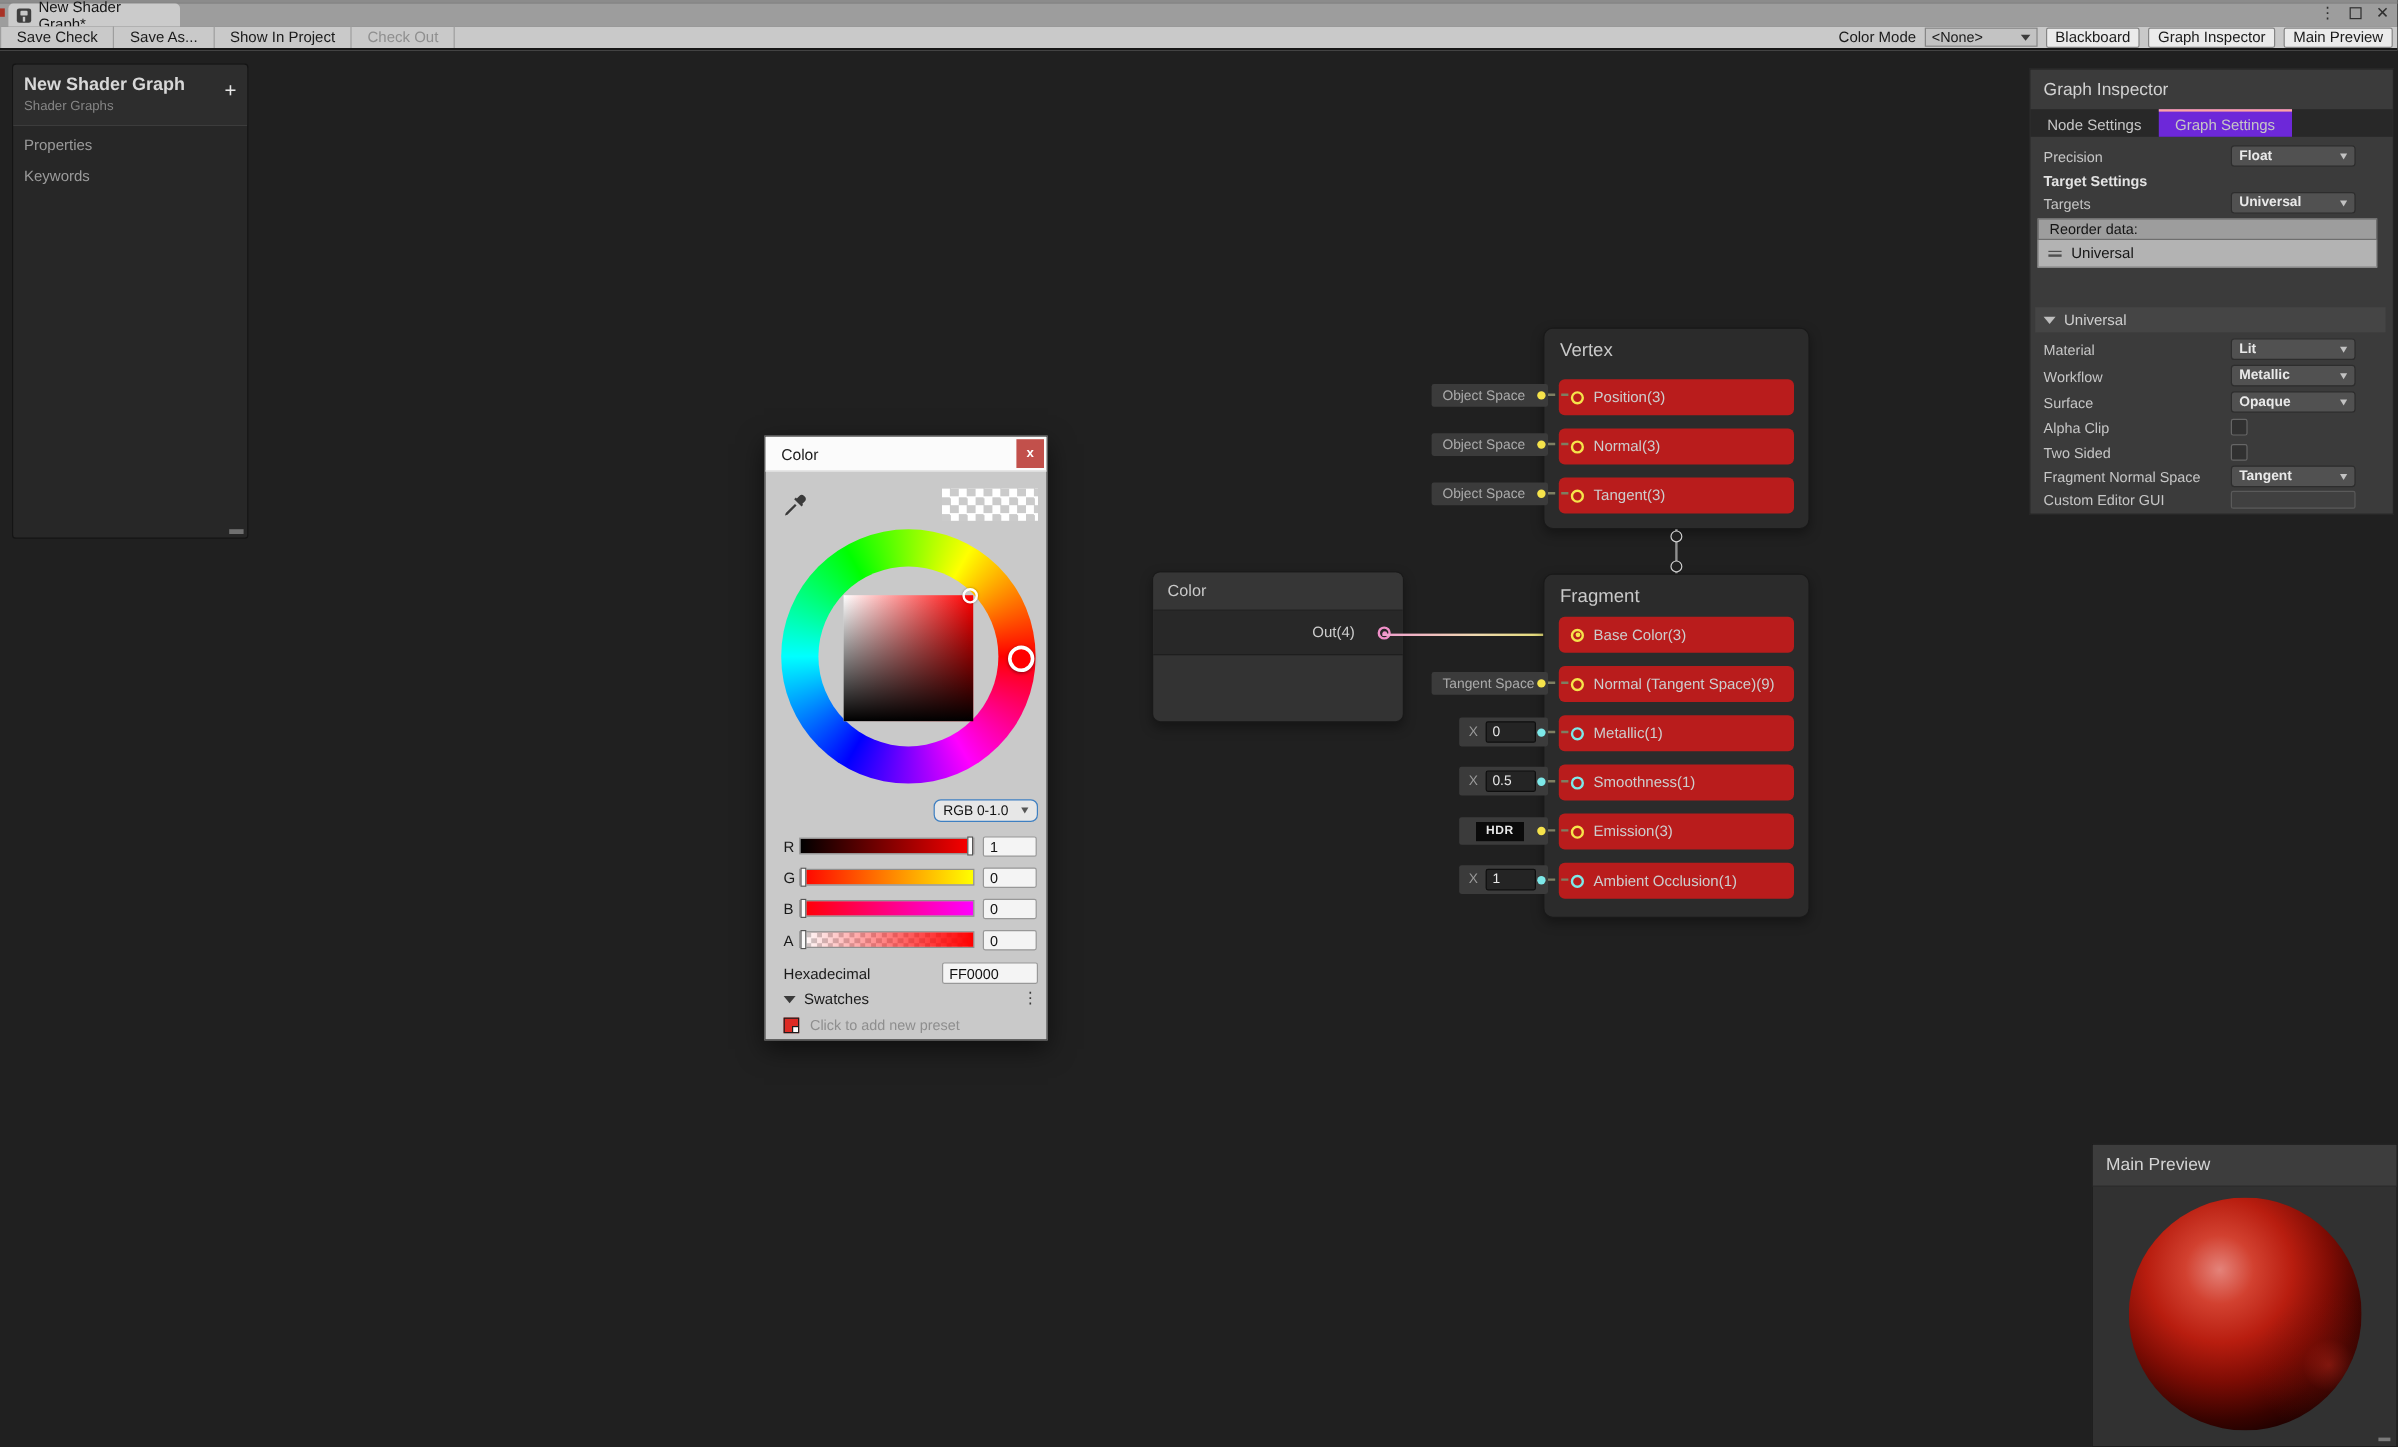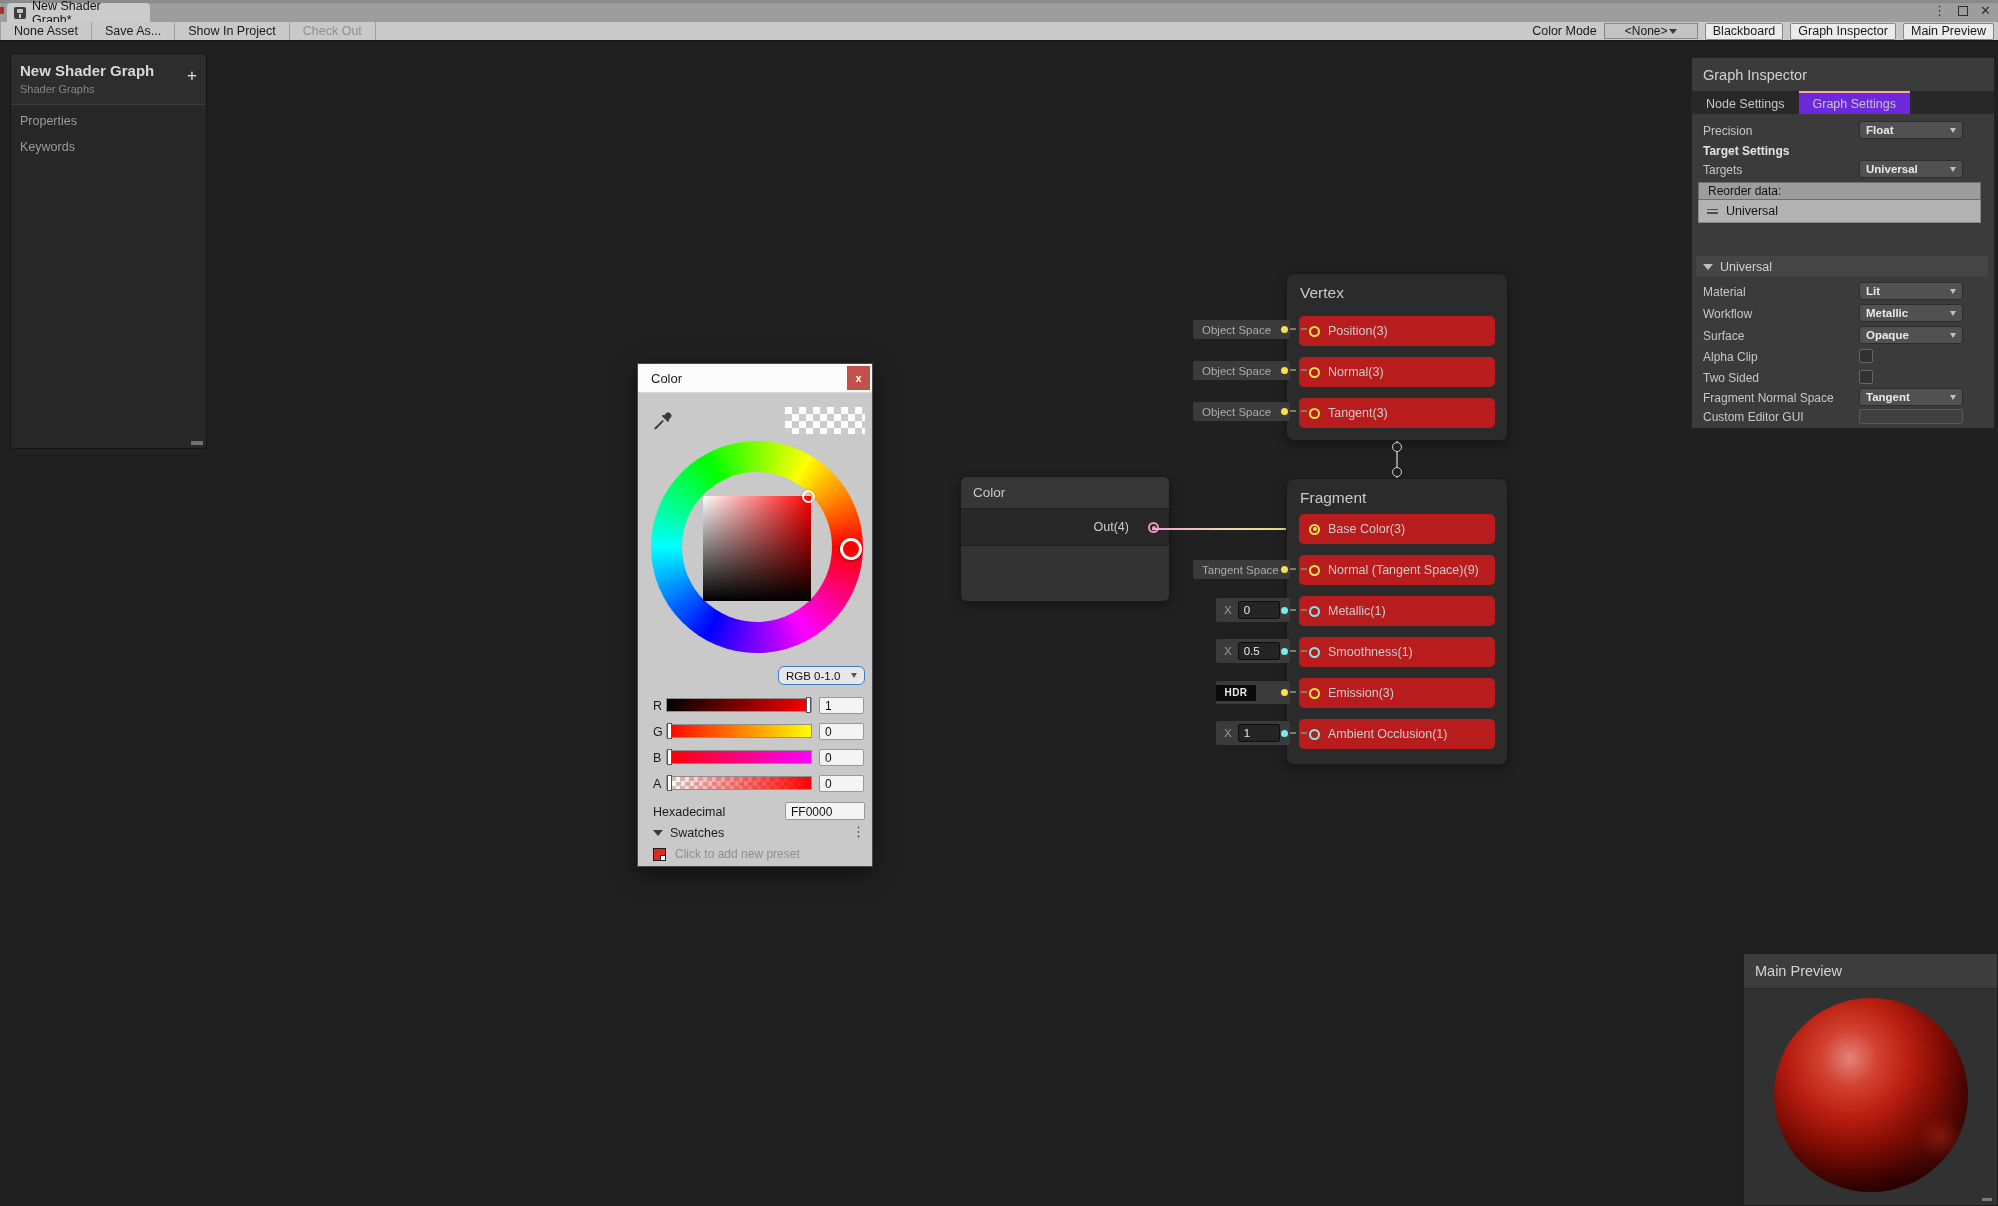--- a/index.html
+++ b/index.html
@@ -19,21 +19,21 @@
   .max-box { width:10px; height:10px; border:1.5px solid #2E2E2E; }
   .close-glyph { color:#2E2E2E; font-size:13px; line-height:13px; }
 
   
   .toolbar { position:absolute; left:0; top:22px; width:1998px; height:20px; background:#C9C9C9; border-bottom:2px solid #161616; display:flex; align-items:stretch; font-size:12.5px; color:#1A1A1A; }
   .tb-item { display:flex; align-items:center; padding:0 13px; border-right:1px solid #9E9E9E; cursor:default; }
   .tb-item.first { border-left:1px solid #9E9E9E; }
   .tb-item.disabled { color:#8F8F8F; }
   .tb-right { margin-left:auto; display:flex; align-items:center; padding-right:4px; gap:7px; }
   .tb-label { color:#1A1A1A; }
-  .tb-dropdown { width:94px; height:16px; background:#C3C3C3; border:1px solid #878787; display:flex; align-items:center; justify-content:space-between; padding:0 20px; font-size:12px; }
+  .tb-dropdown { width:94px; height:16px; background:#C3C3C3; border:1px solid #878787; display:flex; align-items:center; justify-content:space-between; padding:0 5px; font-size:12px; }
   .caret { width:0; height:0; border-left:4px solid transparent; border-right:4px solid transparent; border-top:5px solid #3C3C3C; }
   .tb-btn { height:17px; background:#EBEBEB; border:1px solid #868686; border-radius:2px; display:flex; align-items:center; padding:0 7px; font-size:12.5px; }
 
   
   .blackboard { position:absolute; left:10px; top:53px; width:197px; height:396px; background:#272727; border:1px solid #141414; border-radius:3px; }
   .bb-header { height:51px; background:#2D2D2D; border-bottom:1px solid #3C3C3C; position:relative; padding:8px 0 0 9px; border-radius:3px 3px 0 0; }
   .bb-title { font-size:15px; color:#D8D8D8;font-weight:bold; }
   .bb-sub { font-size:11px; color:#868686; margin-top:4px; }
   .bb-plus { position:absolute; right:9px; top:13px; color:#E6E6E6; font-size:17px; line-height:17px; }
   .bb-row { padding:9px 0 0 9px; font-size:12.5px; color:#9B9B9B; height:26px; }
@@ -84,21 +84,21 @@
 
   .io-label { position:absolute; height:19px; background:#3B3B3B; border-radius:2px; color:#ABABAB; font-size:11.5px; display:flex; align-items:center; padding:0 9px; }
   .io-dot { position:absolute; width:7px; height:7px; border-radius:50%; }
   .io-dot.yellow { background:#F6E34B; }
   .io-dot.cyan { background:#7DE9E9; }
   .io-dash { position:absolute; width:17px; height:0; border-top:2px dashed #7E7E62; }
   .xfield { position:absolute; left:1216px; width:74px; height:24px; background:#3B3B3B; border-radius:2px; display:flex; align-items:center; padding-left:8px; gap:6px; }
   .xfield .x { color:#9A9A9A; font-size:11.5px; }
   .xfield .val { width:42px; height:18px; background:#242424; border:1px solid #0E0E0E; border-radius:2px; color:#E8E8E8; font-size:11.5px; display:flex; align-items:center; padding-left:5px; }
   .hdr-wrap { position:absolute; left:1216px; width:74px; height:23px; background:#3B3B3B; border-radius:2px; display:flex; align-items:center; }
-  .hdr-badge { margin-left:0; width:40px; height:16px; background:#0A0A0A; color:#E9E9E9; font-size:10px; font-weight:bold; display:flex; align-items:center; justify-content:center; letter-spacing:.5px; }
+  .hdr-badge { margin-left:14px; width:40px; height:16px; background:#0A0A0A; color:#E9E9E9; font-size:10px; font-weight:bold; display:flex; align-items:center; justify-content:center; letter-spacing:.5px; }
 
   
   .cnode { position:absolute; left:960px; top:476px; width:210px; height:126px; background:#333333; border:1px solid #191919; border-radius:7px; box-shadow:0 4px 10px rgba(0,0,0,.35); overflow:hidden; }
   .cnode-header { height:32px; background:#363636; border-bottom:1px solid #1E1E1E; display:flex; align-items:center; padding-left:12px; font-size:13.5px; color:#C9C9C9; }
   .cnode-out { height:37px; background:#282828; border-bottom:1px solid #1E1E1E; position:relative; }
   .cnode-out .slot-label { position:absolute; right:40px; top:11px; }
   .cnode-out .port { position:absolute; right:10px; top:13px; margin:0; }
   .cnode-body { position:relative; height:55px; background:#373737; }
   .cswatch { position:absolute; left:8px; top:7px; width:187px; height:16px; }
   .cswatch-rgb { height:12px; background:#FF0000; }
@@ -150,21 +150,21 @@
     <span>New Shader Graph*</span>
   </div>
   <div class="win-controls">
     <span class="more-glyph">⋮</span>
     <span class="max-box"></span>
     <span class="close-glyph">✕</span>
   </div>
 </div>
 
 <div class="toolbar">
-  <div class="tb-item first">None Asset</div>
+  <div class="tb-item first">Save Check</div>
   <div class="tb-item">Save As...</div>
   <div class="tb-item">Show In Project</div>
   <div class="tb-item disabled">Check Out</div>
   <div class="tb-right">
     <span class="tb-label">Color Mode</span>
     <div class="tb-dropdown">
       <span>&lt;None&gt;</span>
       <span class="caret"></span>
     </div>
     <div class="tb-btn">Blackboard</div>

